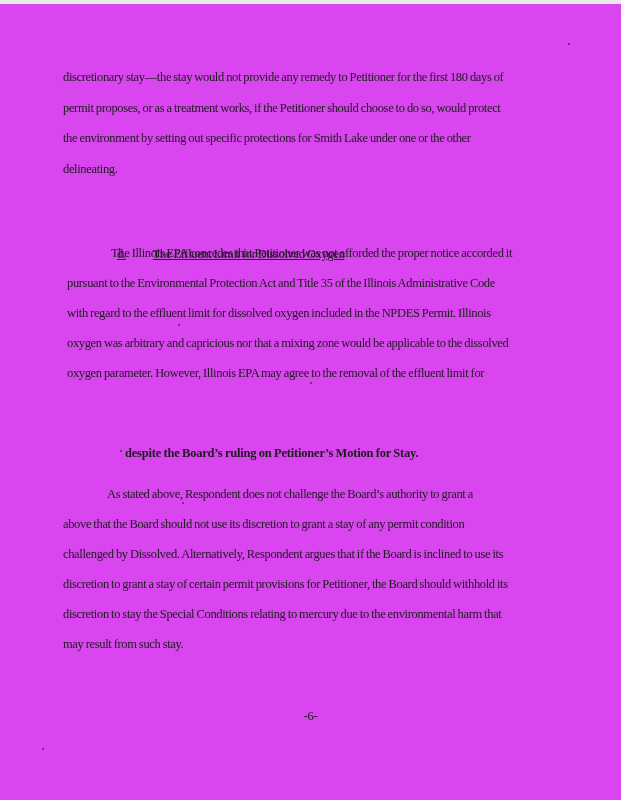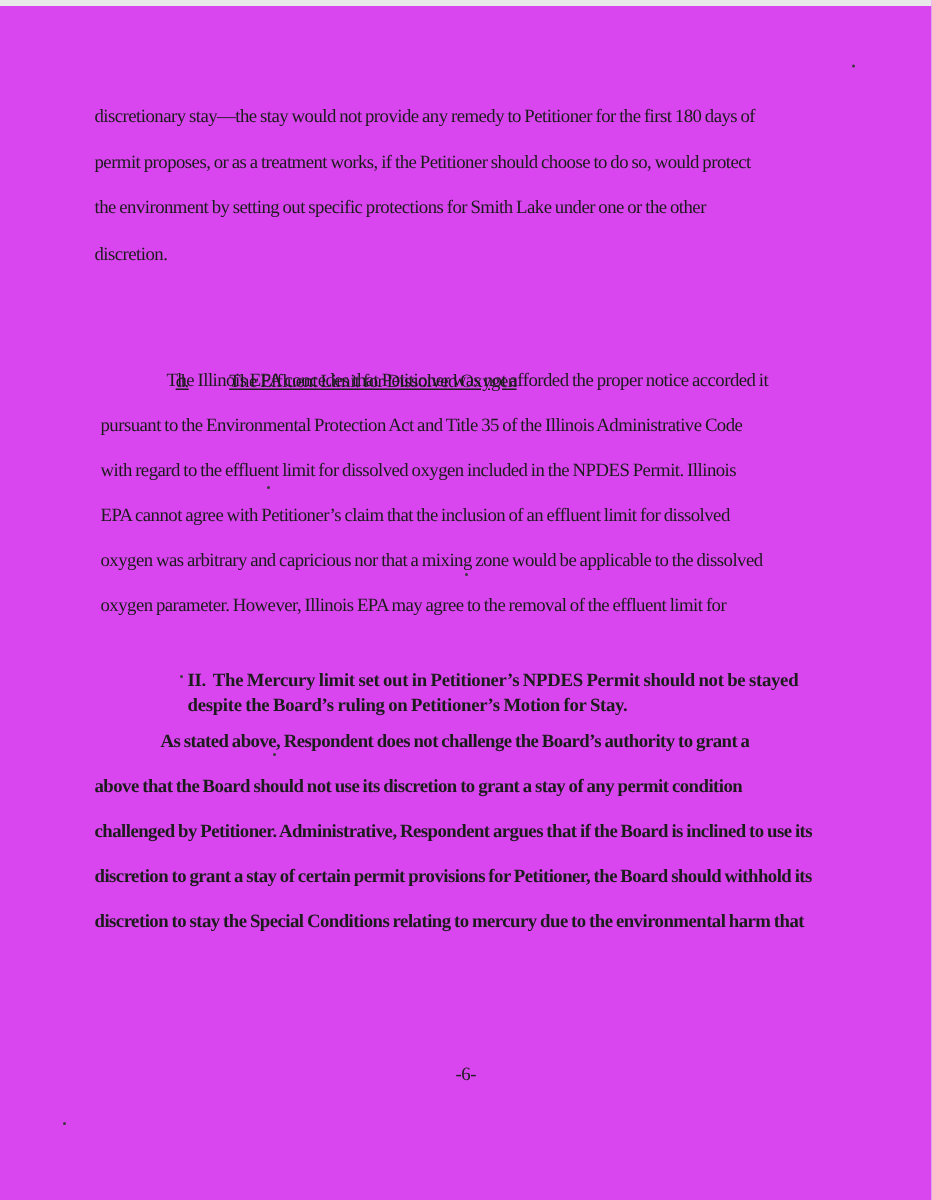--- a/index.html
+++ b/index.html
@@ -26,21 +26,21 @@
   .heading-d { top: 205px; left: 108px; line-height: 30px; white-space: pre; }
   .heading-d .u { text-decoration: underline; }
   .heading-d .title { margin-left: 8px; padding-left: 19px; }
 
   .para2 { top: 234px; left: 67px; }
   .para2 .line { line-height: 30px; }
 
   .heading-2 { top: 441px; left: 125px; font-weight: bold; letter-spacing: -0.2px; }
   .heading-2 .line { line-height: 16.5px; }
 
-  .para3 { top: 475px; left: 63px; font-weight: bold; }
+  .para3 { top: 475px; left: 63px; }
   .para3 .line { line-height: 30px; }
 
   .indent { padding-left: 44px; }
 
   .page-number {
     position: absolute;
     top: 704px; left: 0;
     width: 100%;
     text-align: center;
     line-height: 16px;
@@ -61,47 +61,46 @@
 </style>
 </head>
 <body>
 
 <div class="page">
 
   <div class="block para1">
     <div class="line">discretionary stay—the stay would not provide any remedy to Petitioner for the first 180 days of</div>
     <div class="line">permit proposes, or as a treatment works, if the Petitioner should choose to do so, would protect</div>
     <div class="line">the environment by setting out specific protections for Smith Lake under one or the other</div>
-    <div class="line">discretion.</div>
+    <div class="line">delineating.</div>
   </div>
 
   <div class="block heading-d">
     <span class="u">d.</span><span class="u title">The Effluent Limit for Dissolved Oxygen</span>
   </div>
 
   <div class="block para2">
     <div class="line indent">The Illinois EPA concedes that Petitioner was not afforded the proper notice accorded it</div>
     <div class="line">pursuant to the Environmental Protection Act and Title 35 of the Illinois Administrative Code</div>
     <div class="line">with regard to the effluent limit for dissolved oxygen included in the NPDES Permit. Illinois</div>
-    <div class="line">EPA cannot agree with Petitioner’s claim that the inclusion of an effluent limit for dissolved</div>
     <div class="line">oxygen was arbitrary and capricious nor that a mixing zone would be applicable to the dissolved</div>
     <div class="line">oxygen parameter. However, Illinois EPA may agree to the removal of the effluent limit for</div>
   </div>
 
   <div class="block heading-2">
-    <div class="line">II.  The Mercury limit set out in Petitioner’s NPDES Permit should not be stayed</div>
     <div class="line">despite the Board’s ruling on Petitioner’s Motion for Stay.</div>
   </div>
 
   <div class="block para3">
     <div class="line indent">As stated above, Respondent does not challenge the Board’s authority to grant a</div>
     <div class="line">above that the Board should not use its discretion to grant a stay of any permit condition</div>
-    <div class="line">challenged by Petitioner. Administrative, Respondent argues that if the Board is inclined to use its</div>
+    <div class="line">challenged by Dissolved. Alternatively, Respondent argues that if the Board is inclined to use its</div>
     <div class="line">discretion to grant a stay of certain permit provisions for Petitioner, the Board should withhold its</div>
     <div class="line">discretion to stay the Special Conditions relating to mercury due to the environmental harm that</div>
+    <div class="line">may result from such stay.</div>
   </div>
 
   <div class="page-number">-6-</div>
 
   <div class="speck speck-1"></div>
   <div class="speck speck-2"></div>
   <div class="speck speck-3"></div>
   <div class="speck speck-4"></div>
   <div class="speck speck-5"></div>
   <div class="speck speck-6"></div>

